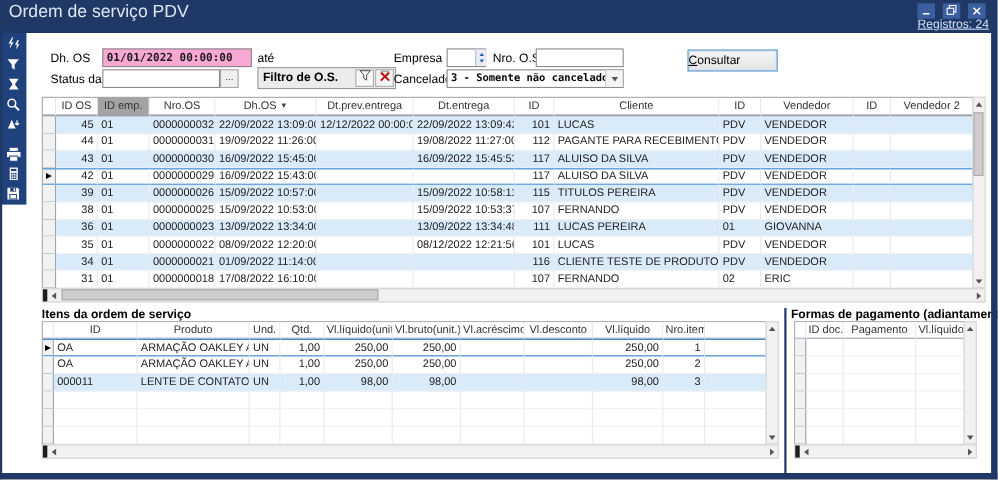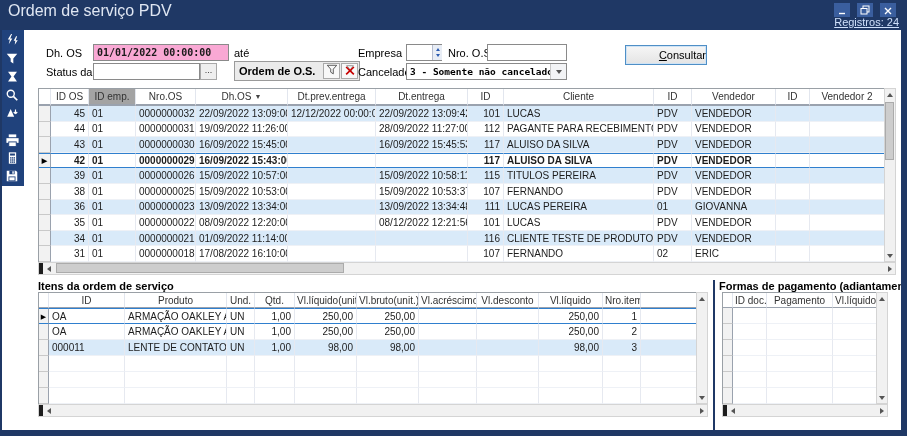--- a/index.html
+++ b/index.html
@@ -31,35 +31,35 @@
   .spinner{position:absolute;left:432px;top:45px;width:9px;height:15px;background:#e8edf5;border-left:1px solid #b5bdd0;display:flex;flex-direction:column;align-items:center;justify-content:space-evenly;}
   .f-nroos{left:487px;top:44px;width:80px;font-family:"Liberation Sans",sans-serif;}
   .f-status{left:93px;top:63px;width:107px;font-family:"Liberation Sans",sans-serif;}
   .browse-btn{position:absolute;left:200px;top:63px;width:17px;height:17px;background:#efefef;border:1px solid #a8a8a8;box-sizing:border-box;font-size:9px;text-align:center;line-height:13px;color:#333;}
   .filtro-panel{position:absolute;left:234px;top:61px;width:126px;height:20px;background:#ebebeb;border:1px solid #9a9a9a;box-sizing:border-box;display:flex;align-items:center;}
   .filtro-label{font-size:11px;font-weight:bold;margin-left:4px;flex:1;white-space:nowrap;}
   .filtro-btn{width:17px;height:16px;background:#f8f8f8;border:1px solid #aaa;box-sizing:border-box;margin-right:1px;display:flex;align-items:center;justify-content:center;}
   .combo{position:absolute;left:406px;top:63px;width:161px;height:17px;border:1px solid #8a8a8a;background:#fff;box-sizing:border-box;display:flex;align-items:center;}
   .combo-text{flex:1;font-size:9.5px;font-weight:bold;font-family:"DejaVu Sans Mono",monospace;padding-left:3px;white-space:nowrap;overflow:hidden;}
   .combo-arrow{width:15px;height:15px;background:#f3f4f6;border-left:1px solid #c8c8c8;display:flex;align-items:center;justify-content:center;}
-  .consultar{position:absolute;left:625px;top:45px;width:82px;height:20px;background:linear-gradient(#f6f6f6,#e4e4e4);border:1px solid #4f8fc6;box-shadow:inset 0 0 0 1px #cfe3f5;box-sizing:border-box;font-size:11px;text-align:right;line-height:18px;color:#000;}
+  .consultar{position:absolute;left:625px;top:45px;width:82px;height:20px;background:linear-gradient(#f6f6f6,#e4e4e4);border:1px solid #4f8fc6;box-shadow:inset 0 0 0 1px #cfe3f5;box-sizing:border-box;font-size:11px;text-align:left;line-height:18px;color:#000;}
   .consultar .u{text-decoration:underline;}
 
   
   table.dgrid{position:absolute;border-collapse:separate;border-spacing:0;table-layout:fixed;background:#fff;border:1px solid #9aa0a6;box-sizing:border-box;font-size:10px;color:#1c1c1c;}
   table.dgrid th{font-weight:normal;color:#333;text-align:center;border-right:1px solid #e2e6ee;border-bottom:2px solid #9aa2ae;background:#fff;overflow:hidden;white-space:nowrap;padding:0 2px;box-sizing:border-box;}
   table.dgrid th.hl{background:#a3a3a3;}
   table.dgrid td{border-right:1px solid #e6e9f0;border-bottom:1px solid #eef1f6;overflow:hidden;white-space:nowrap;padding:0 3px;box-sizing:border-box;}
   table.dgrid td.sel{background:#f2f2f2;border-right:1px solid #9aa2ae;border-bottom:1px solid #c9c9c9;padding:0;text-align:center;font-size:7px;color:#000;line-height:1;}
   table.dgrid tr.stripe td{background:#d9eaf9;}
   table.dgrid tr.stripe td.sel{background:#f2f2f2;}
   table.dgrid tr.selected td{background:#fff;border-top:1px solid #2f7fce;border-bottom:1px solid #2f7fce;}
   table.dgrid tr.selected td.sel{background:#f2f2f2;}
   table.dgrid tr.selected td:last-child{border-right:1px solid #2f7fce;}
-  table.dgrid tr.bold td{font-weight:bold;}
+  table.dgrid tr.bold td{font-weight:normal;}
   .ta-r{text-align:right;} .ta-l{text-align:left;}
   .sort-arrow{font-size:7px;color:#444;margin-left:3px;vertical-align:1px;}
   #orders-grid{left:38px;top:88px;width:846px;}
   #orders-grid th{height:17px;text-align:center;}
   #orders-grid td{height:15.6px;}
   #items-grid{left:38px;top:292px;width:658px;}
   #items-grid th{height:15px;border-bottom-width:1px;}
   #items-grid td{height:16px;}
   #pay-grid{left:722px;top:292px;width:154px;}
   #pay-grid th{height:15px;border-bottom-width:1px;}
@@ -195,21 +195,21 @@
   </div>
   <span class="lbl" style="left:448px;top:47px">Nro. O.S.</span>
   <input class="field f-nroos" value="" style="">
   <div class="consultar"><span class="u">C</span><span>onsultar</span></div>
 
   <span class="lbl" style="left:46px;top:66px">Status da O.S.</span>
   <input class="field f-status" value="" style="">
   <div class="browse-btn">...</div>
 
   <div class="filtro-panel">
-    <span class="filtro-label">Ordem de O.S.</span>
+    <span class="filtro-label">Filtro de O.S.</span>
     <span class="filtro-btn">
       <span><svg width="12" height="12" viewBox="0 0 14 14">
             <path fill="none" stroke="#444" d="M1.5 1.5 h11 L8.5 6 V11.5 L5.5 9.5 V6 Z"></path>
           </svg></span>
     </span>
     <span class="filtro-btn">
       <span><svg width="12" height="12" viewBox="0 0 14 14">
             <path fill="none" stroke="#888" d="M3 2 h8 L8.5 5 V9 L6 7.5 V5 Z"></path>
             <path d="M2.5 3.5 L11.5 12 M11.5 3.5 L2.5 12" stroke="#c80000" stroke-width="2"></path>
           </svg></span>
@@ -274,21 +274,21 @@
             <td class="ta-l"></td>
             <td class="ta-l"></td>
           </tr>
           <tr>
             <td class="sel"></td>
             <td class="ta-r">44</td>
             <td class="ta-l">01</td>
             <td class="ta-l">0000000031</td>
             <td class="ta-l">19/09/2022 11:26:00</td>
             <td class="ta-l"></td>
-            <td class="ta-l">28/09/2022 11:27:00</td>
+            <td class="ta-l">19/08/2022 11:27:00</td>
             <td class="ta-r">112</td>
             <td class="ta-l">PAGANTE PARA RECEBIMENTO DE TITULOS</td>
             <td class="ta-l">PDV</td>
             <td class="ta-l">VENDEDOR</td>
             <td class="ta-l"></td>
             <td class="ta-l"></td>
           </tr>
           <tr class="stripe">
             <td class="sel"></td>
             <td class="ta-r">43</td>

